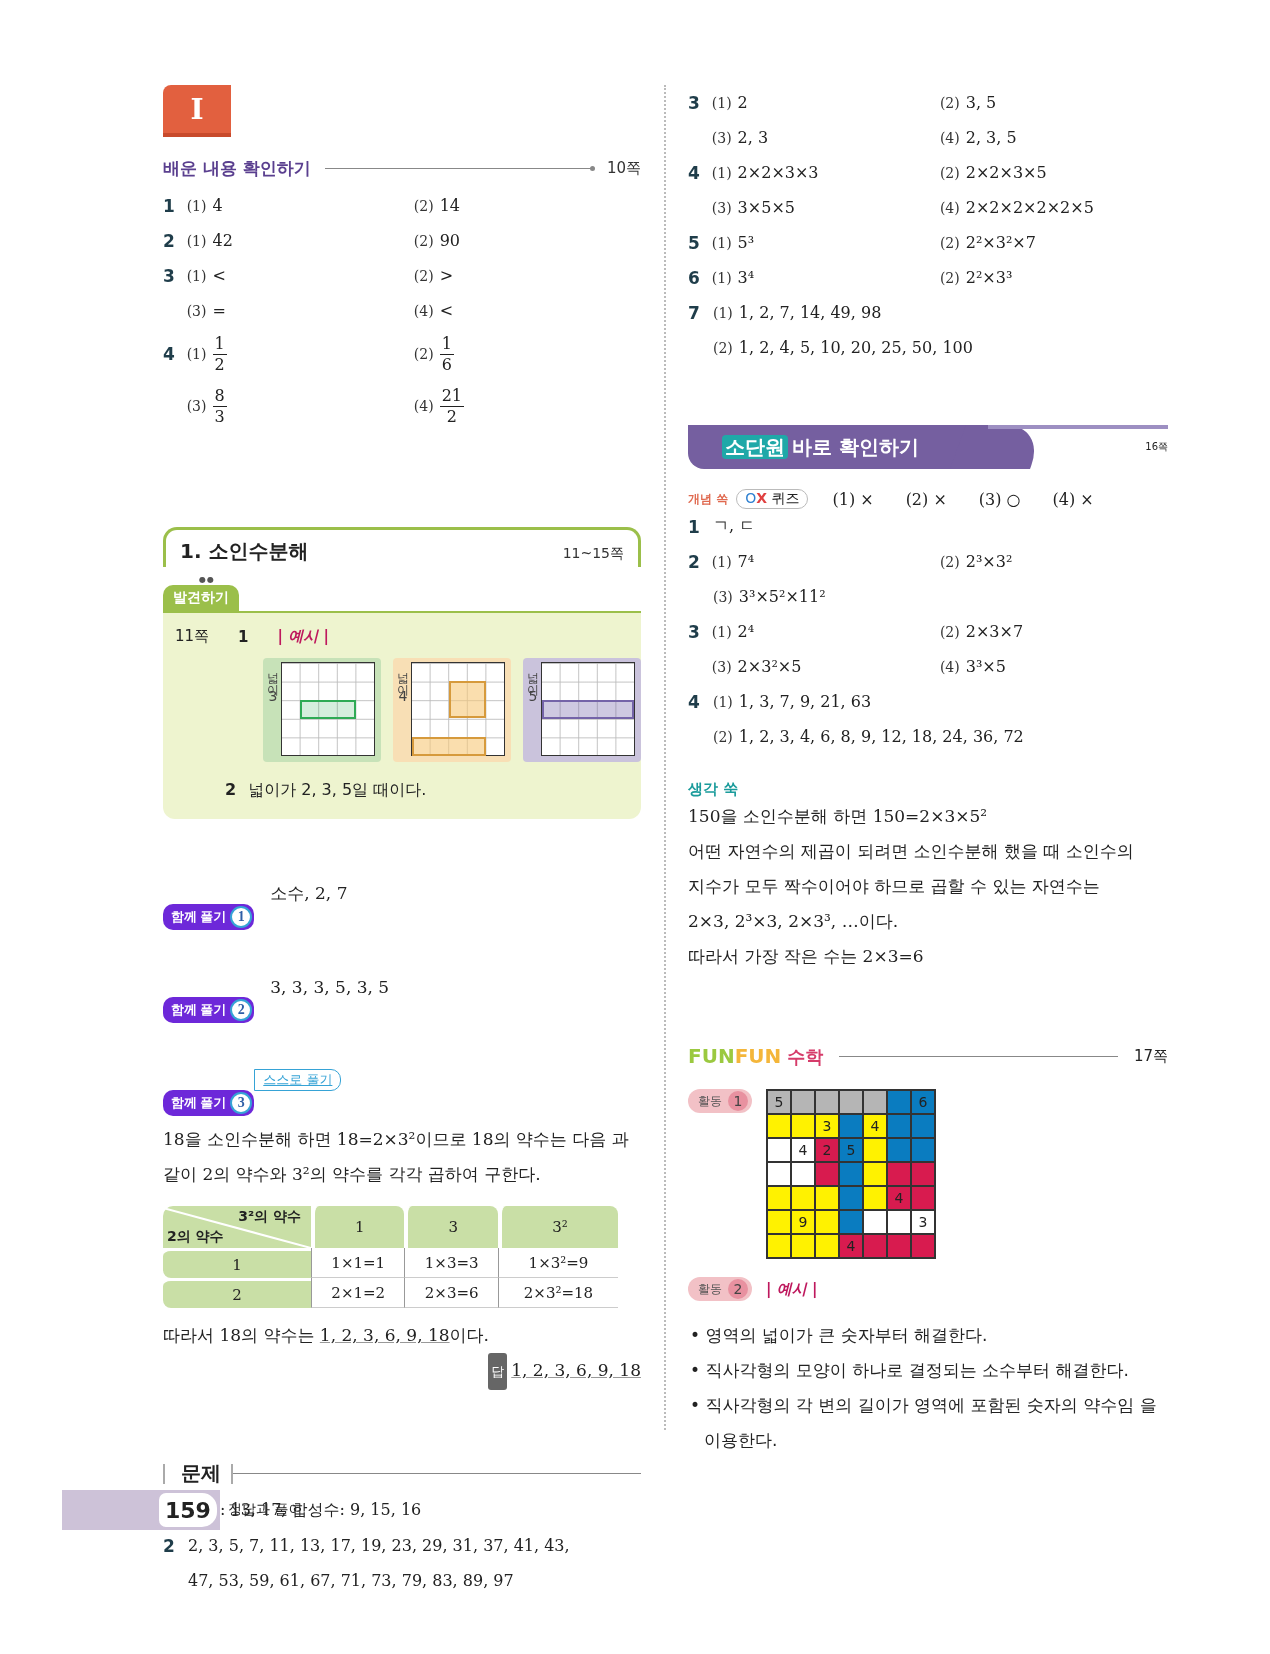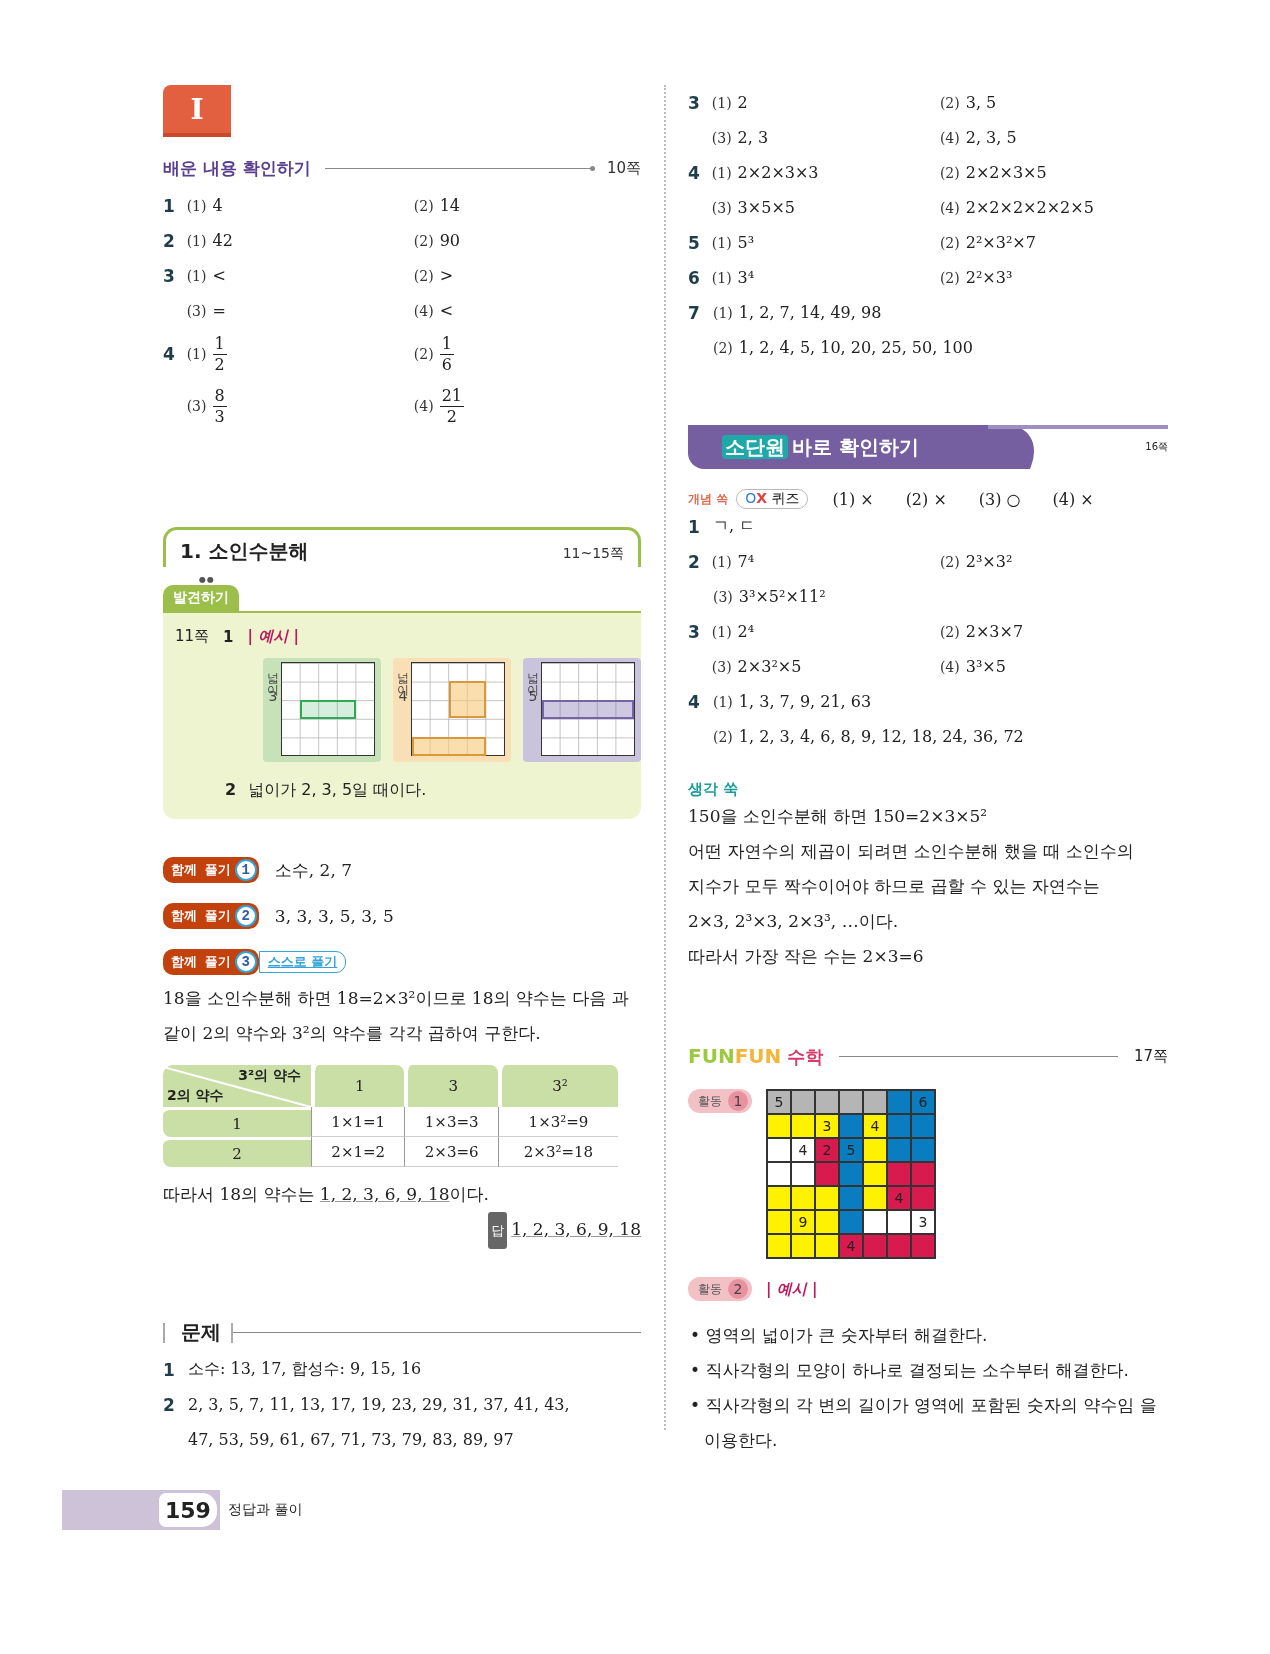--- a/index.html
+++ b/index.html
@@ -29,35 +29,35 @@
   .frac .n { border-bottom: 1px solid #222; padding: 0 2px 2px; }
   .frac .d { padding-top: 2px; }
 
   
   .sec1-title { margin-top: 95px; height: 40px; border: 3px solid #9bbf4a; border-bottom: none; border-radius: 14px 14px 0 0; display: flex; align-items: flex-end; justify-content: space-between; padding: 0 14px 0 14px; font-family: "DejaVu Sans", sans-serif; }
   .sec1-title .t { font-weight: bold; font-size: 20px; color: #222; padding-bottom: 2px; }
   .sec1-title .p { font-size: 14px; color: #333; padding-bottom: 4px; }
   .discover-tab { margin-top: 18px; display: inline-block; background: #9bbf4a; color: #fff; font-family: "DejaVu Sans", sans-serif; font-weight: bold; font-size: 14px; padding: 4px 10px; border-radius: 10px 10px 0 0; position: relative; }
   .discover-tab::before { content: "●●"; position: absolute; top: -10px; left: 36px; font-size: 8px; color: #555; letter-spacing: 1px; }
   .discover-box { background: #eef4cf; border-top: 2px solid #9bbf4a; border-radius: 0 0 12px 12px; padding: 14px 12px 18px; }
-  .discover-box .line1 { font-family: "DejaVu Sans", sans-serif; font-size: 15px; display: flex; gap: 14px; align-items: center; }
+  .discover-box .line1 { font-family: "DejaVu Sans", sans-serif; font-size: 15px; display: flex; gap: 29px; align-items: center; }
   .ex { color: #be185d; font-weight: bold; font-style: italic; }
   .grids { display: flex; gap: 12px; margin: 12px 0 0 88px; }
   .gridwrap { display: flex; padding: 4px 6px 6px 2px; border-radius: 4px; }
   .gridwrap .lab { writing-mode: vertical-rl; font-family: "DejaVu Sans", sans-serif; font-size: 12px; color: #444; width: 16px; padding-top: 2px; }
   .gridwrap .lab b { writing-mode: horizontal-tb; font-weight: normal; font-size: 14px; }
   .g5 { position: relative; width: 94px; height: 94px; background: #fff; border: 1.5px solid #333; background-image: linear-gradient(90deg, transparent 18px, #bbb 18px, transparent 19px), linear-gradient(0deg, transparent 18px, #bbb 18px, transparent 19px); background-size: 18.6px 18.6px; }
   .g5 .r { position: absolute; }
   .line2 { font-family: "DejaVu Sans", sans-serif; font-size: 16px; margin: 18px 0 0 50px; display: flex; gap: 12px; }
 
   .together { display: flex; align-items: center; margin-top: 20px; font-size: 17px; }
   .together:first-of-type { margin-top: 38px; }
-  .pill { display: inline-flex; align-items: center; background: #c2410c; color: #fff; font-family: Liberation Mono, monospace; font-weight: bold; font-size: 13px; padding: 2px 2px 2px 8px; border-radius: 10px; margin-right: 16px; }
+  .pill { display: inline-flex; align-items: center; background: #6d28d9; color: #fff; font-family: Liberation Serif, serif; font-weight: bold; font-size: 13px; padding: 2px 2px 2px 8px; border-radius: 10px; margin-right: 16px; margin-top: 47px; }
   .pill .c { display: inline-flex; width: 22px; height: 22px; border: 2px solid #36a3d6; background: #fff; color: #2e5ea6; border-radius: 50%; align-items: center; justify-content: center; font-size: 14px; margin-left: 4px; }
-  .self { border: 1.5px solid #36a3d6; color: #36a3d6; border-radius: 0 10px 10px 0; padding: 1px 8px; font-size: 13px; margin-left: -16px; font-family: "DejaVu Sans", sans-serif; font-weight: bold; text-decoration: underline; }
+  .self { border: 1.5px solid #36a3d6; color: #36a3d6; border-radius: 0 10px 10px 0; padding: 1px 8px; font-size: 13px; margin-left: -16px; font-family: "DejaVu Sans", sans-serif; font-weight: normal; text-decoration: underline; }
   .para { font-size: 17px; line-height: 35px; }
 
   table.div { border-collapse: separate; border-spacing: 0; margin-top: 14px; width: 455px; font-size: 15px; }
   table.div td { height: 30px; text-align: center; }
   .th { background: #c9dfa6; border-radius: 8px 8px 0 0; border-left: 4px solid #fff; height: 42px !important; }
   .corner { background: #c9dfa6; border-radius: 10px 0 0 0; position: relative; font-family: "DejaVu Sans", sans-serif; height: 42px !important; width: 148px; padding-left: 36px; }
   .corner .a { position: absolute; right: 10px; top: 2px; font-weight: bold; font-size: 14px; }
   .corner .b { position: absolute; left: 4px; bottom: 2px; font-weight: bold; font-size: 14px; }
   .rh { background: #c9dfa6; border-radius: 8px 0 0 8px; border-top: 3px solid #fff; }
   .tc { border-left: 1px solid #999; border-bottom: 1px solid #ccc; }

